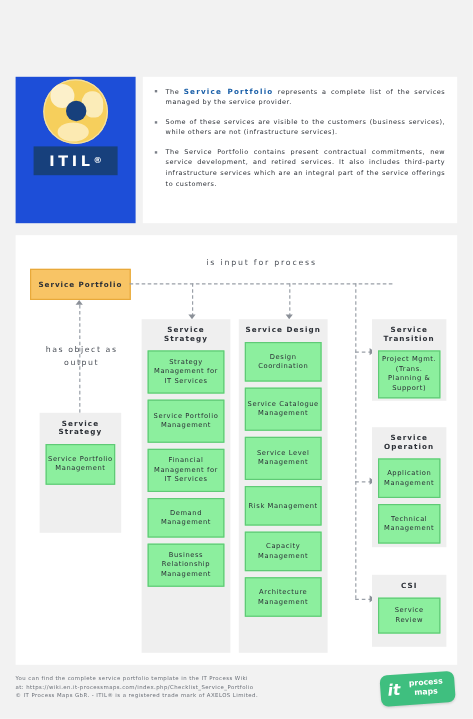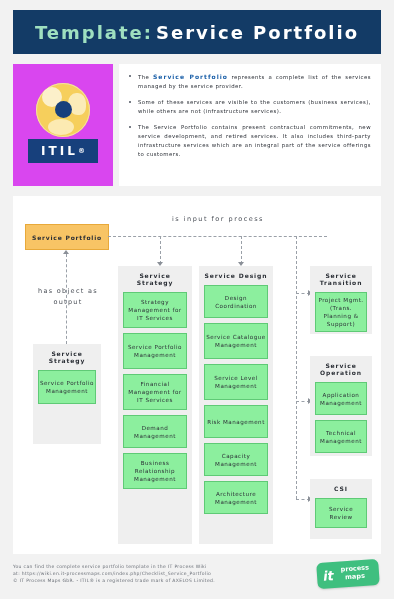--- a/index.html
+++ b/index.html
@@ -19,22 +19,22 @@
     background:#133b66;
     display:flex;align-items:center;justify-content:center;
     letter-spacing:1.4px;
   }
   .header .t1{color:#9fe0c0;font-size:18px;font-weight:bold;letter-spacing:2px;}
   .header .t2{color:#ffffff;font-size:18px;font-weight:bold;letter-spacing:2px;margin-left:3px;}
 
   
   .introWrap{position:absolute;left:13px;top:64px;width:368px;height:122px;}
   .logoBox{
-    position:absolute;left:0;top:0;width:100px;height:122px;background:#d946ef;
-    display:flex;align-items:center;justify-content:center;
+    position:absolute;left:0;top:0;width:100px;height:122px;background:#1d4ed8;
+    display:flex;justify-content:center;
   }
   .itil{position:relative;width:78px;height:88px;}
   .swirl{
     position:absolute;left:12px;top:2px;width:54px;height:54px;border-radius:50%;
     background:
       radial-gradient(circle at 50% 50%, #18407a 0 7px, rgba(255,255,255,0) 7.5px),
       conic-gradient(from 20deg,#f7cf55 0deg 60deg,#fdf0b8 60deg 110deg,#f2c33e 110deg 190deg,#fbe79a 190deg 250deg,#f3c githubnone 0deg);
     background-color:#f6cf5c;
     box-shadow:0 0 0 1px #f3e0a5 inset;
   }
@@ -129,24 +129,20 @@
   }
   .ipm .it{position:absolute;left:6px;top:6px;color:#fff;font-size:13px;font-weight:bold;font-style:italic;}
   .ipm .pr{position:absolute;left:24px;top:4px;color:#fff;font-size:6.5px;font-weight:bold;}
   .ipm .mp{position:absolute;left:28px;top:12px;color:#fff;font-size:6.5px;font-weight:bold;}
 </style>
 </head>
 <body>
 
 <div class="page">
 
-  <div class="header">
-    <span class="t1">Template:</span>
-    <span class="t2">Service Portfolio</span>
-  </div>
 
   <div class="introWrap">
 
     <div class="logoBox">
       <div class="itil">
         <div class="swirl">
           <div class="cut1"></div>
             <div class="cut2"></div>
             <div class="cut3"></div>
           <div class="core"></div>

